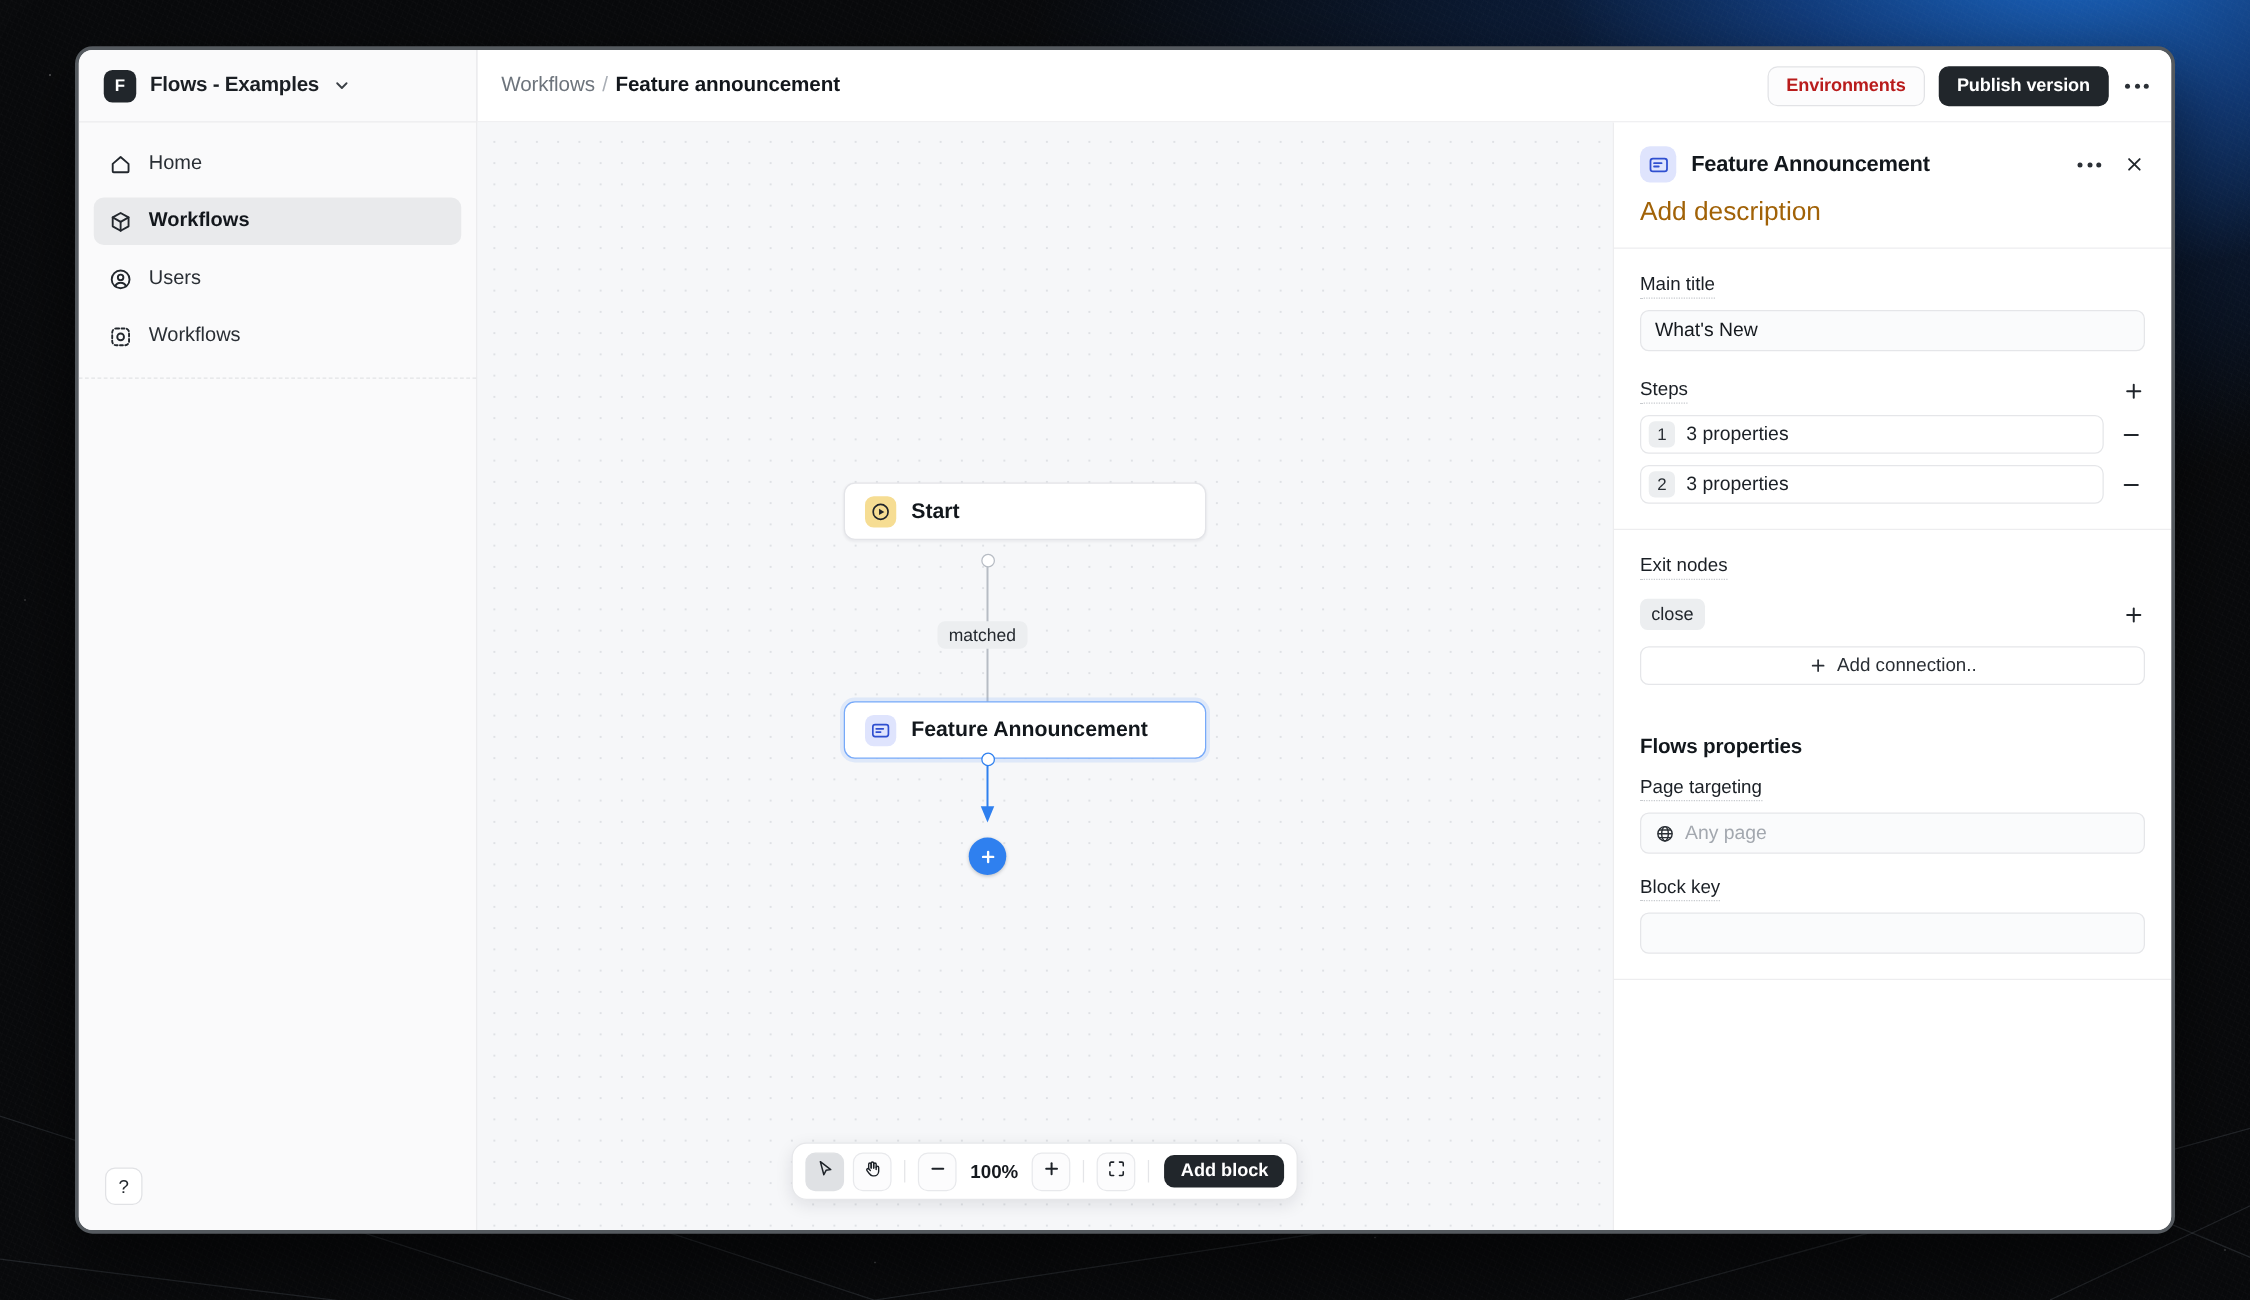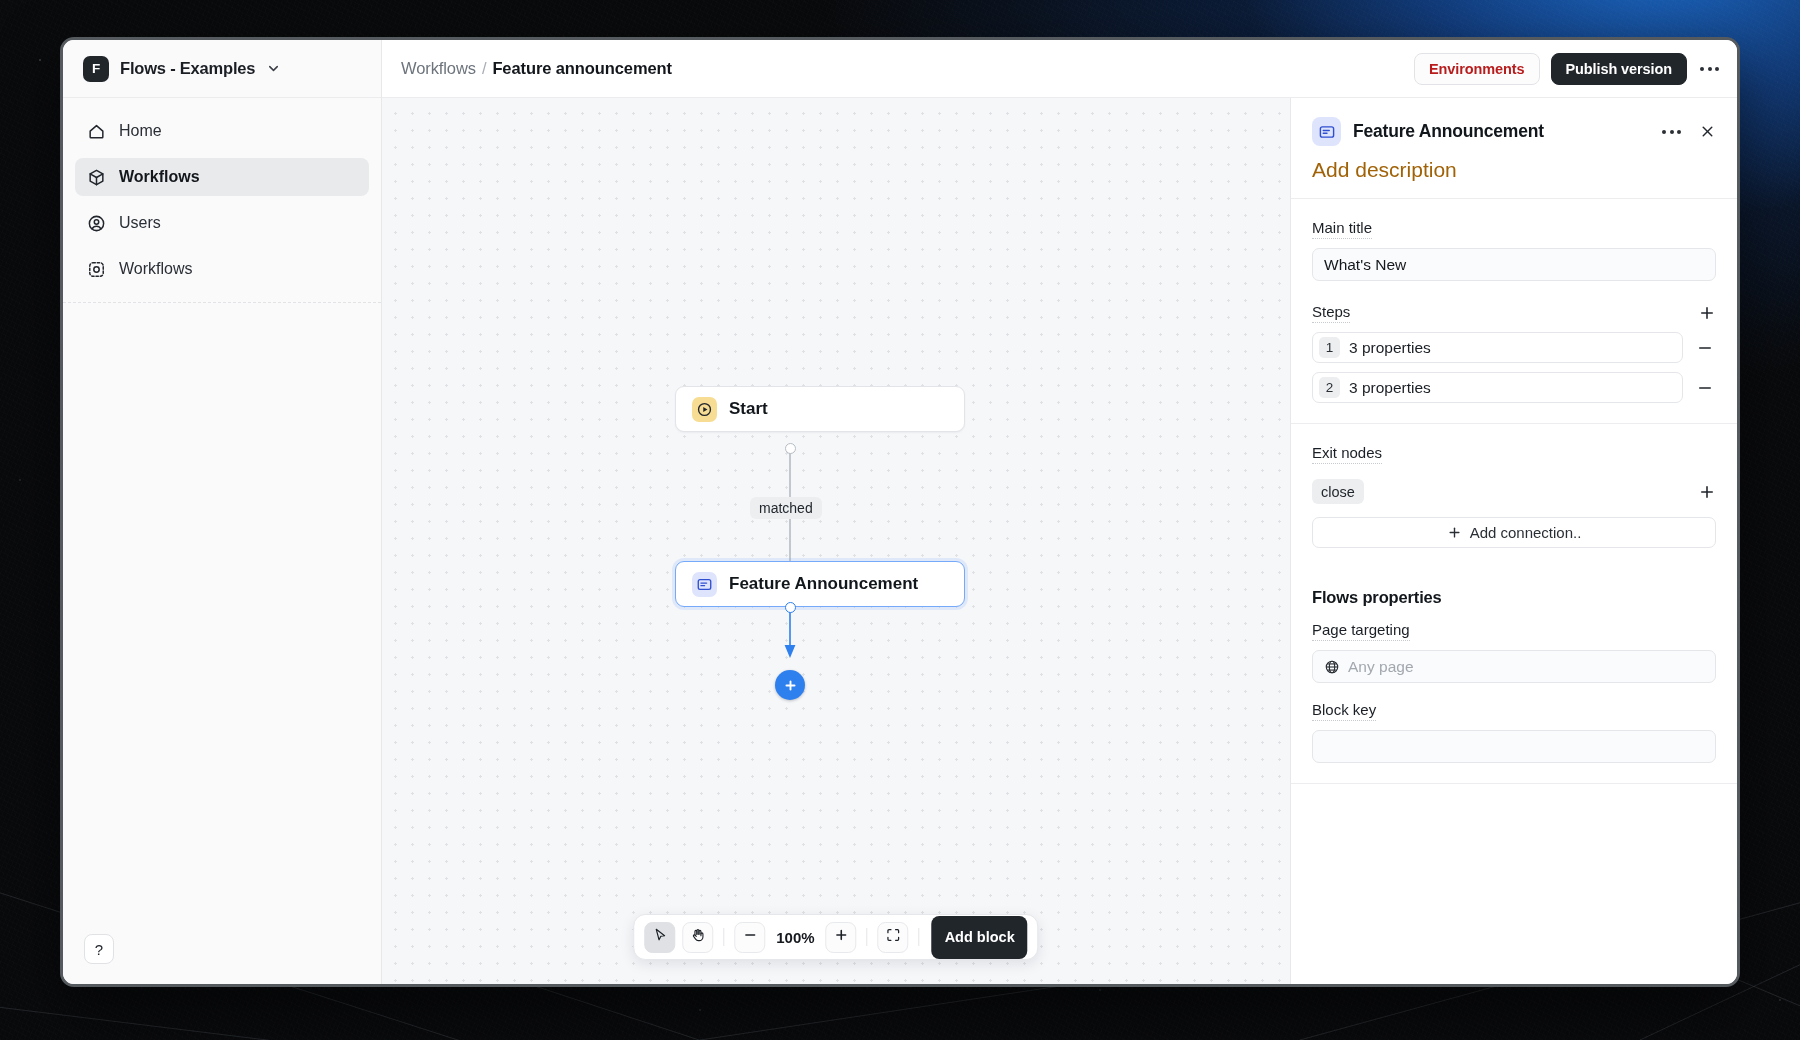--- a/index.html
+++ b/index.html
@@ -193,21 +193,21 @@
   }
   .zb-btn {
     width: 31px; height: 31px; border-radius: 8px;
     display:flex; align-items:center; justify-content:center;
     border: 1px solid #e8e9ec; background: #fcfcfd; cursor: pointer; color:#1d2228;
   }
   .zb-btn.sel { background: #dfe1e4; border-color: #dfe1e4; }
   .zb-sep { width:1px; height: 18px; background: #e4e5e8; margin: 0 3px; }
   .zb-zoom { font-size: 15px; font-weight: bold; color: #15191e; padding: 0 4px; min-width: 46px; text-align:center; }
   .zb-add {
-    height: 43px; padding: 0 13px; border-radius: 8px;
+    height: 26px; padding: 0 13px; border-radius: 8px;
     background: #21262b; color: #fff; font-size: 14.5px; font-weight: bold;
     display:flex; align-items:center; cursor:pointer; margin-left: 2px;
   }
 
   
   #inspector {
     width: 447px; flex: 0 0 447px;
     background: #fff;
     border-left: 1px solid #e8e8ea;
     display: flex; flex-direction: column;

